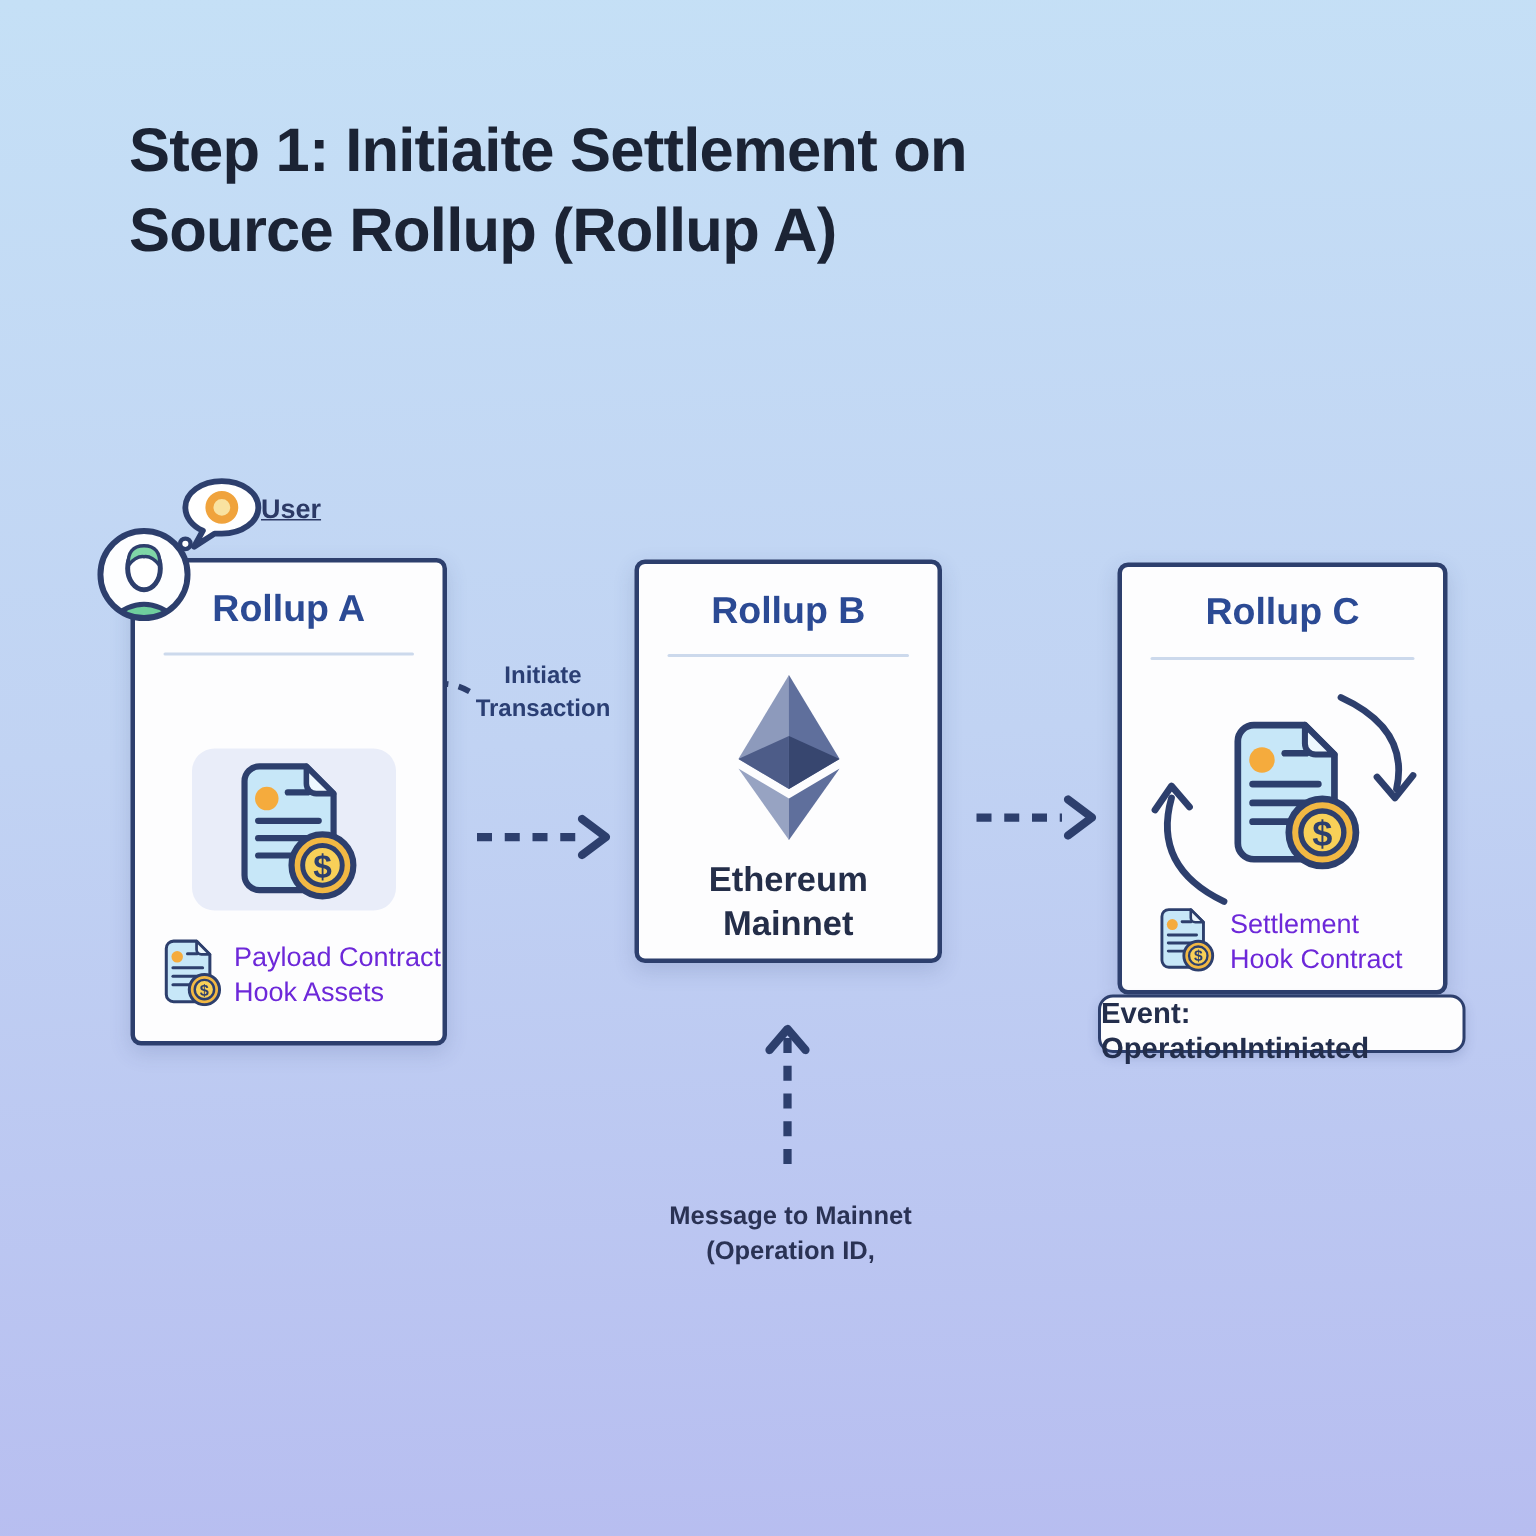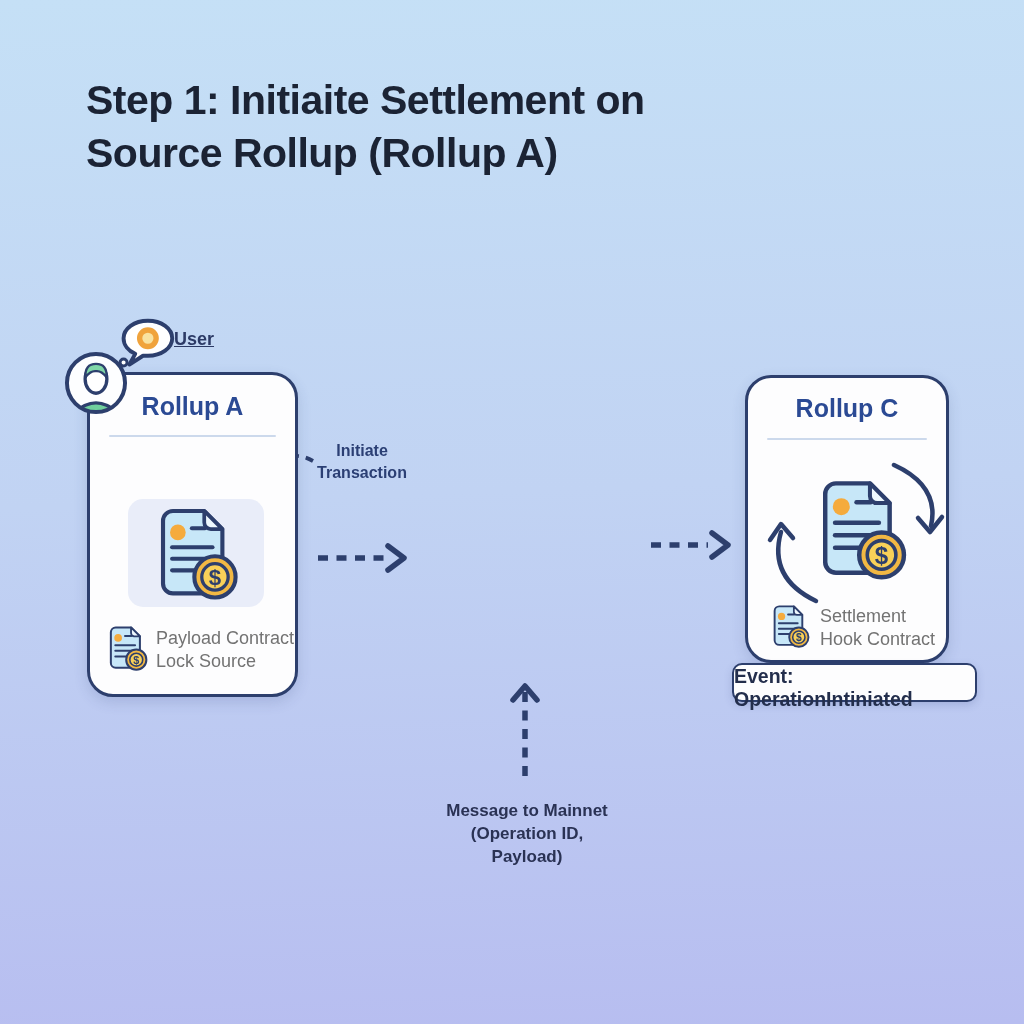--- a/index.html
+++ b/index.html
@@ -17,44 +17,44 @@
     font-size:41px;font-weight:700;line-height:1.3;
     letter-spacing:-0.5px;color:#1b2334;
   }
   .user-label{
     left:174px;top:329px;
     font-size:18px;font-weight:700;color:#2c3a66;text-decoration:underline;
   }
   .card{
     background:#fdfdfe;
     border:3px solid #2d3f6d;
-    border-radius:26px;
+    border-radius:7px;
     box-shadow:0 5px 14px rgba(42,61,120,0.16);
     box-sizing:border-box;
     padding-left:27px;
   }
   .card-a{left:87px;top:372px;width:211px;height:325px;z-index:1;}
   .card-b{left:423px;top:373px;width:205px;height:269px;}
-  .card-c{left:745px;top:375px;width:204px;height:288px;}
+  .card-c{left:745px;top:375px;width:220px;height:288px;}
   .card-title{
     position:absolute;left:0;right:0;top:17px;
     text-align:center;font-size:25px;font-weight:700;color:#2b4a94;
   }
   .divider{
     position:absolute;left:19px;right:19px;top:60px;
     height:2px;background:#ccd9ec;border-radius:2px;
   }
   .icon-box{
     position:absolute;left:38px;top:124px;width:136px;height:108px;
     background:#e9edf9;border-radius:15px;
     display:flex;align-items:center;justify-content:center;
   }
   .card-footer-text{
     position:absolute;
-    font-size:18px;font-weight:400;line-height:1.3;color:#737373;
+    font-size:18px;font-weight:400;line-height:1.3;color:#6d28d9;
   }
   .footer-a{left:66px;top:252px;}
   .footer-c{left:72px;top:227px;}
   .annotation{
     font-size:16px;font-weight:700;color:#2b3f74;
     text-align:center;line-height:1.35;
   }
   .initiate-label{left:300px;top:440px;width:124px;}
   .message-label{left:392px;top:800px;width:270px;font-size:17px;color:#2a3254;}
   .event-badge{
@@ -139,38 +139,51 @@
     <div class="icon-box">
       <svg width="86" height="94" viewBox="0 0 104 114">
         <use href="#doc-coin"></use>
       </svg>
     </div>
     <svg class="abs" style="left:16px;top:250px" width="42" height="46" viewBox="0 0 104 114">
         <use href="#doc-coin"></use>
       </svg>
     <div class="card-footer-text footer-a">
       <div>Payload Contract</div>
-      <div>Lock Source</div>
+      <div>Hook Assets</div>
     </div>
   </div>
 
   <div class="abs annotation initiate-label">
     <div>Initiate</div>
     <div>Transaction</div>
   </div>
   <svg class="abs" style="left:237px;top:447px" width="80" height="58" viewBox="0 0 80 58">
     <path d="M76,14 Q48,-2 24,32" fill="none" stroke="#2d3f6d" stroke-width="3.8" stroke-dasharray="8 7"></path>
     <path d="M29,42 L14,46 L18,30" fill="none" stroke="#2d3f6d" stroke-width="3.8" stroke-linecap="round" stroke-linejoin="round"></path>
   </svg>
 
   <svg class="abs" style="left:314px;top:541px" width="96" height="34" viewBox="0 0 96 34">
     <line x1="4" y1="17" x2="70" y2="17" stroke="#2d3f6d" stroke-width="5.5" stroke-dasharray="10 8.5"></line>
     <path d="M74,5 L90,17 L74,29" fill="none" stroke="#2d3f6d" stroke-width="5.5" stroke-linecap="round" stroke-linejoin="round"></path>
   </svg>
 
+  <div class="abs card card-b">
+    <div class="card-title">Rollup B</div>
+    <div class="divider"></div>
+    <div class="eth-wrap">
+      <svg width="68" height="110" viewBox="0 0 256 417">
+        <use href="#eth-logo"></use>
+      </svg>
+    </div>
+    <div class="eth-caption">
+      <div>Ethereum</div>
+      <div>Mainnet</div>
+    </div>
+  </div>
 
   <svg class="abs" style="left:648px;top:528px" width="86" height="34" viewBox="0 0 86 34">
     <line x1="3" y1="17" x2="60" y2="17" stroke="#2d3f6d" stroke-width="5.5" stroke-dasharray="10 8.5"></line>
     <path d="M64,5 L80,17 L64,29" fill="none" stroke="#2d3f6d" stroke-width="5.5" stroke-linecap="round" stroke-linejoin="round"></path>
   </svg>
 
   <div class="abs card card-c">
     <div class="card-title" style="top:16px">Rollup C</div>
     <div class="divider"></div>
     <svg class="abs" style="left:66px;top:100px" width="94" height="102" viewBox="0 0 104 114">
@@ -198,16 +211,15 @@
   </div>
 
   <svg class="abs" style="left:508px;top:656px" width="34" height="124" viewBox="0 0 34 124">
     <line x1="17" y1="120" x2="17" y2="32" stroke="#2d3f6d" stroke-width="5.5" stroke-dasharray="10 8.5"></line>
     <path d="M5,44 L17,30 L29,44" fill="none" stroke="#2d3f6d" stroke-width="5.5" stroke-linecap="round" stroke-linejoin="round"></path>
   </svg>
 
   <div class="abs annotation message-label">
     <div>Message to Mainnet</div>
     <div>(Operation ID,</div>
-    <div>Payload)</div>
   </div>
 
 </div>
 
 </body></html>

